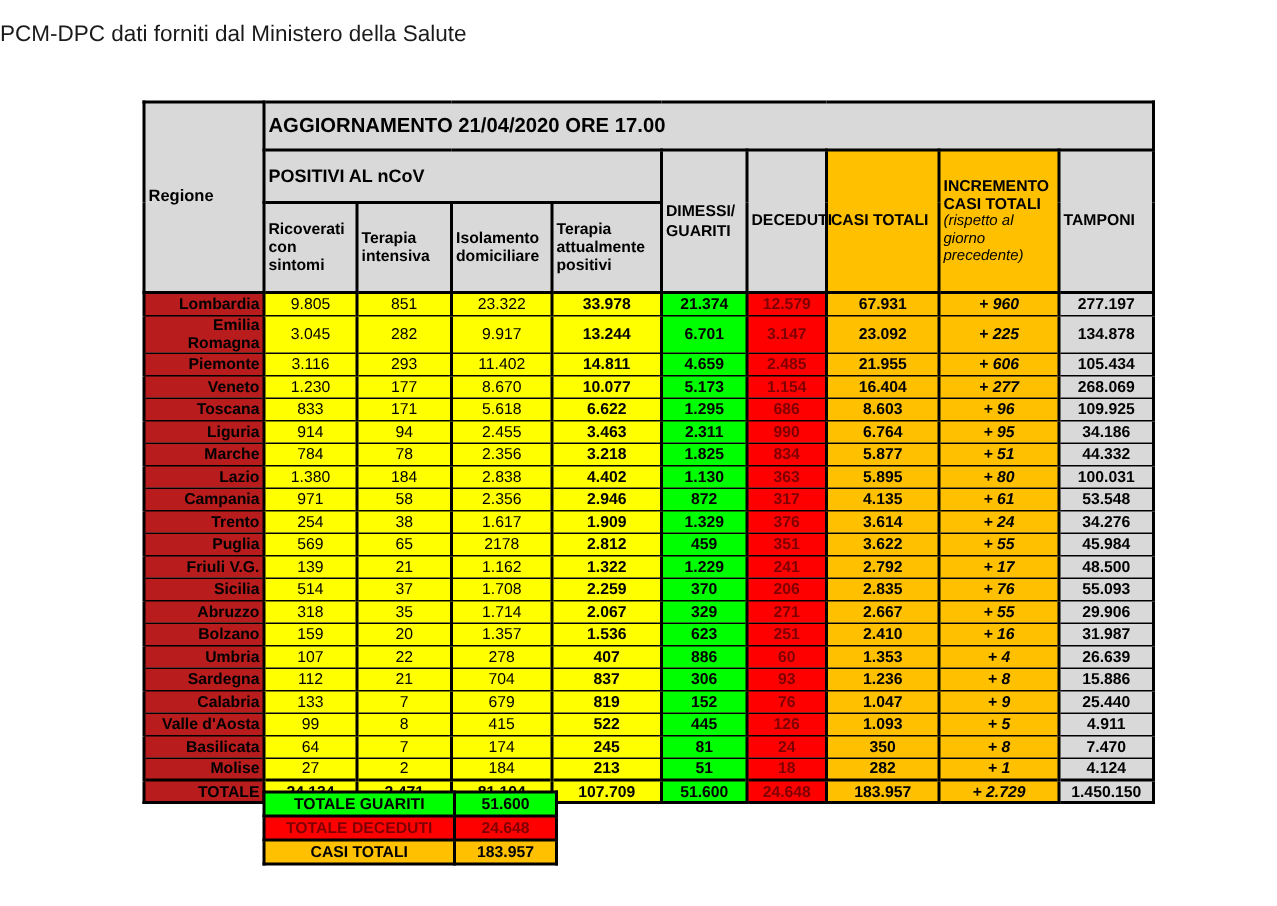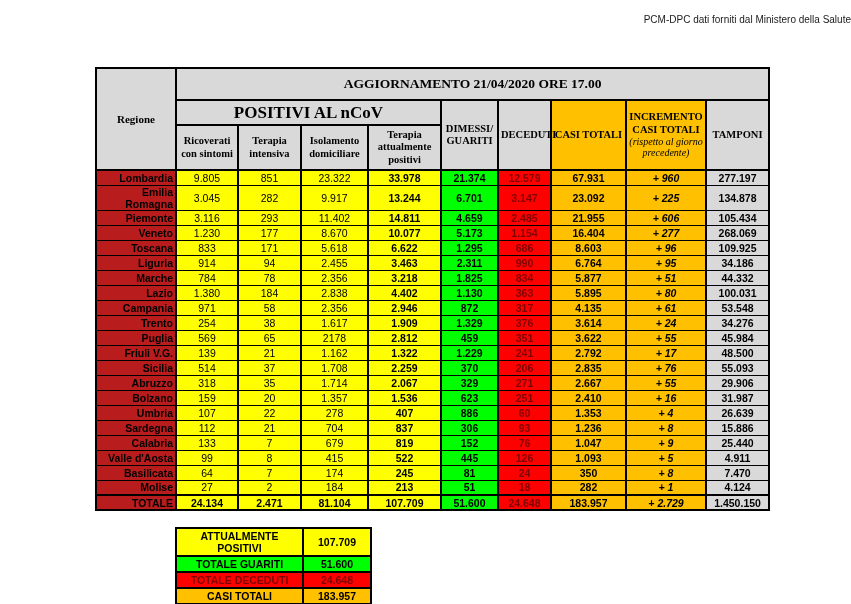--- a/index.html
+++ b/index.html
@@ -4,37 +4,37 @@
 <style>
   * { box-sizing: border-box; }
   html, body { margin: 0; padding: 0; }
   body {
     width: 851px; height: 604px; position: relative;
     background: #ffffff; color: #000;
     font-family: "Liberation Sans", sans-serif;
   }
   .page-title {
     position: absolute; top: 14px; left: 0; width: 100%;
-    text-align: right; font-size: 10px; color: #1a1a1a;
+    text-align: left; font-size: 15px; color: #1a1a1a;
   }
   table { border-collapse: collapse; table-layout: fixed; }
   .main-table { position: absolute; left: 95px; top: 67px; width: 673px; }
   .main-table th {
     border: 2px solid #000; background: #D9D9D9;
     font-weight: bold; padding: 1px 2px; line-height: 1.15;
-    text-align: center; vertical-align: middle; font-size: 10.5px; font-family: Liberation Serif, serif;
+    text-align: left; vertical-align: middle; font-size: 10.5px;
   }
   .main-table td {
     border: 1px solid #000; border-left-width: 2px; border-right-width: 2px;
     text-align: center; vertical-align: middle;
     font-size: 10.5px; height: 15px; padding: 0 2px;
   }
   th.banner   { height: 32px; font-size: 13.5px; }
-  th.group-h  { height: 25px; font-size: 17px; }
-  tr.cols-row th { height: 45px; }
+  th.group-h  { height: 35px; font-size: 12px; }
+  tr.cols-row th { height: 60px; }
   th.regione-h { font-size: 11px; }
   th.orange-h { background: #FFC000; }
   .hdr-note { display: block; font-weight: normal; font-style: italic; font-size: 10px; line-height: 1.15; }
   td.region { font-weight: bold; background: #b91c1c; text-align: right; }
   .bg-yellow { background: #FFFF00; }
   .bg-green  { background: #00FF00; }
   .bg-red    { background: #FF0000; color: #7F0000; }
   .bg-orange { background: #FFC000; }
   .bg-gray   { background: #D9D9D9; }
   .bold { font-weight: bold; }
@@ -353,24 +353,20 @@
         <td class="bg-orange bold">183.957</td>
         <td class="bg-orange inc">+ 2.729</td>
         <td class="bg-gray bold">1.450.150</td>
       </tr>
     </tbody>
 </table>
 
 <table class="summary-table">
   <tbody>
       <tr>
-        <td class="slabel" style="background: rgb(255, 255, 0); color: rgb(0, 0, 0);">ATTUALMENTE POSITIVI</td>
-        <td class="svalue" style="background: rgb(255, 255, 0); color: rgb(0, 0, 0);">107.709</td>
-      </tr>
-      <tr>
         <td class="slabel" style="background: rgb(0, 255, 0); color: rgb(0, 0, 0);">TOTALE GUARITI</td>
         <td class="svalue" style="background: rgb(0, 255, 0); color: rgb(0, 0, 0);">51.600</td>
       </tr>
       <tr>
         <td class="slabel" style="background: rgb(255, 0, 0); color: rgb(127, 0, 0);">TOTALE DECEDUTI</td>
         <td class="svalue" style="background: rgb(255, 0, 0); color: rgb(127, 0, 0);">24.648</td>
       </tr>
       <tr>
         <td class="slabel" style="background: rgb(255, 192, 0); color: rgb(0, 0, 0);">CASI TOTALI</td>
         <td class="svalue" style="background: rgb(255, 192, 0); color: rgb(0, 0, 0);">183.957</td>

